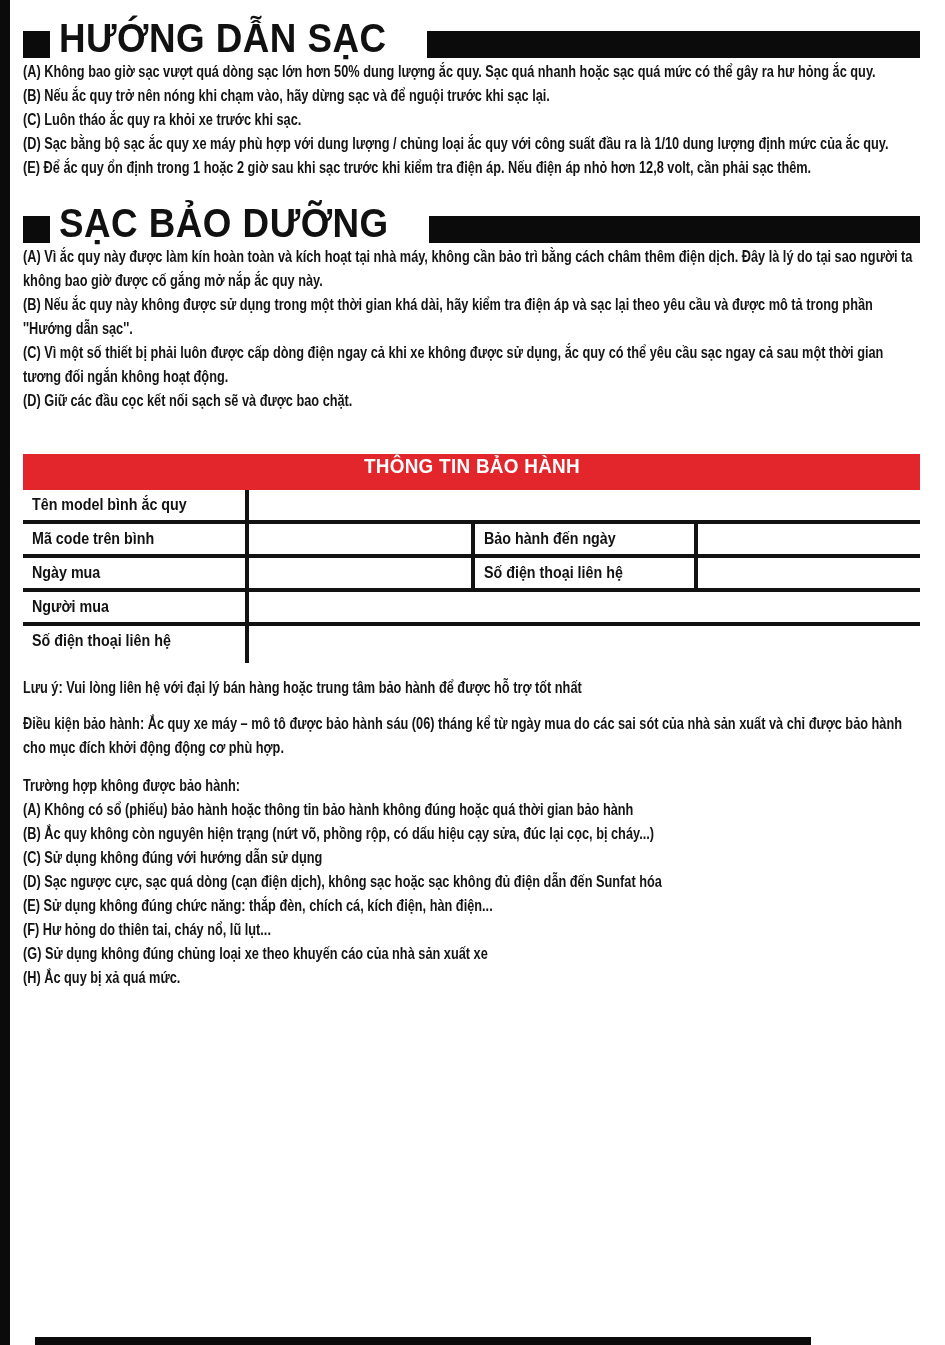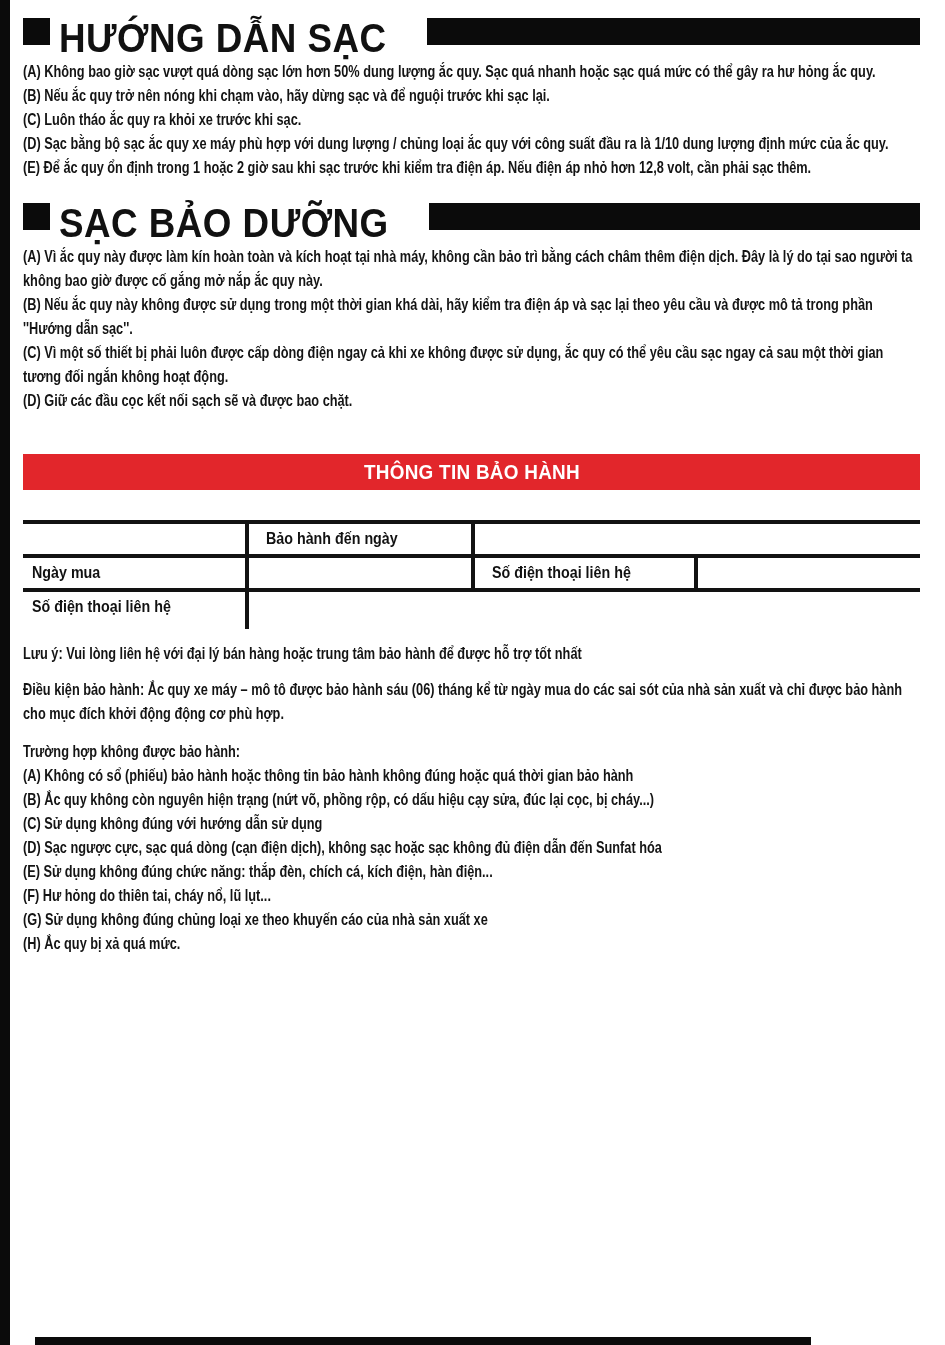--- a/index.html
+++ b/index.html
@@ -9,59 +9,59 @@
     background:#ffffff;
     font-family:"Liberation Sans", sans-serif;
     color:#111;
     overflow:hidden;
   }
   .left-edge{position:absolute;left:0;top:0;width:10px;height:1345px;background:#0b0b0b;}
   .bottom-strip{position:absolute;left:35px;bottom:0;width:776px;height:8px;background:#0b0b0b;}
   .content{position:absolute;left:23px;top:0;width:897px;}
 
   
-  .heading{display:flex;align-items:flex-start;margin-top:18px;height:40px;}
+  .heading{display:flex;align-items:flex-end;margin-top:18px;height:40px;}
   .heading .sq{width:27px;height:27px;background:#0b0b0b;flex:0 0 auto;}
   .heading .htext{
     font-size:40px;font-weight:700;line-height:40px;letter-spacing:.5px;
     white-space:nowrap;margin:0 12px 0 9px;
     transform:scaleX(.92);transform-origin:left center;
   }
   .heading .hbar{flex:1 1 auto;height:27px;background:#0b0b0b;}
   .heading.second{margin-top:23px;}
 
   
   .plist{margin-top:2px;}
   .cond{
     width:1196px;transform:scaleX(.75);transform-origin:left top;
     font-size:17px;font-weight:700;line-height:24px;color:#141414;
   }
   .pitem{margin:0;}
 
   
   .wtable{margin-top:41px;width:897px;}
   .w-head{
-    height:36px;background:#e2262b;display:flex;align-items:center;justify-content:center;
+    height:36px;background:#e2262b;display:flex;align-items:flex-start;justify-content:center;
   }
   .w-head span{color:#fff;font-size:21px;font-weight:700;letter-spacing:.3px;
     transform:scaleX(.9);transform-origin:center center;white-space:nowrap;}
   .w-row{
     display:grid;grid-template-columns:226px 226px 223px 222px;
     height:30px;border-bottom:4px solid #121212;
   }
   .w-row:last-child{border-bottom:none;}
   .w-cell{display:flex;align-items:center;}
   .w-label{padding-left:9px;border-right:4px solid #121212;position:relative;}
   .w-label span{
     font-size:17px;font-weight:700;white-space:nowrap;
     transform:scaleX(.84);transform-origin:left center;
   }
   .w-span3{grid-column:2 / 5;}
   .w-mid{border-right:4px solid #121212;}
-  .w-label2{padding-left:17px;border-right:4px solid #121212;}
+  .w-label2{padding-left:9px;border-right:4px solid #121212;}
   .w-label2 span{
     font-size:17px;font-weight:700;white-space:nowrap;
     transform:scaleX(.84);transform-origin:left center;
   }
   .w-row:last-child .w-label::after{
     content:'';position:absolute;right:-4px;top:100%;width:4px;height:7px;background:#121212;
   }
 
   
   .note-line{margin-top:20px;}
@@ -100,42 +100,54 @@
       <p class="pitem">(C) Vì một số thiết bị phải luôn được cấp dòng điện ngay cả khi xe không được sử dụng, ắc quy có thể yêu cầu sạc ngay cả sau một thời gian tương đối ngắn không hoạt động.</p>
       <p class="pitem">(D) Giữ các đầu cọc kết nối sạch sẽ và được bao chặt.</p>
     </div>
 
     <div class="wtable">
       <div class="w-head">
         <span>THÔNG TIN BẢO HÀNH</span>
       </div>
 
       <div class="w-row">
+        <div class="w-cell w-label">
+          <span>Tên model bình ắc quy</span>
+        </div>
         <div class="w-cell w-span3"></div>
       </div>
 
       <div class="w-row">
+        <div class="w-cell w-label">
+          <span>Mã code trên bình</span>
+        </div>
         <div class="w-cell w-mid"></div>
         <div class="w-cell w-label2">
           <span>Bảo hành đến ngày</span>
         </div>
         <div class="w-cell"></div>
       </div>
 
       <div class="w-row">
         <div class="w-cell w-label">
           <span>Ngày mua</span>
         </div>
         <div class="w-cell w-mid"></div>
         <div class="w-cell w-label2">
           <span>Số điện thoại liên hệ</span>
         </div>
         <div class="w-cell"></div>
       </div>
 
+      <div class="w-row">
+        <div class="w-cell w-label">
+          <span>Người mua</span>
+        </div>
+        <div class="w-cell w-span3"></div>
+      </div>
 
 
 
       <div class="w-row">
         <div class="w-cell w-label">
           <span>Số điện thoại liên hệ</span>
         </div>
         <div class="w-cell w-span3"></div>
       </div>
     </div>

